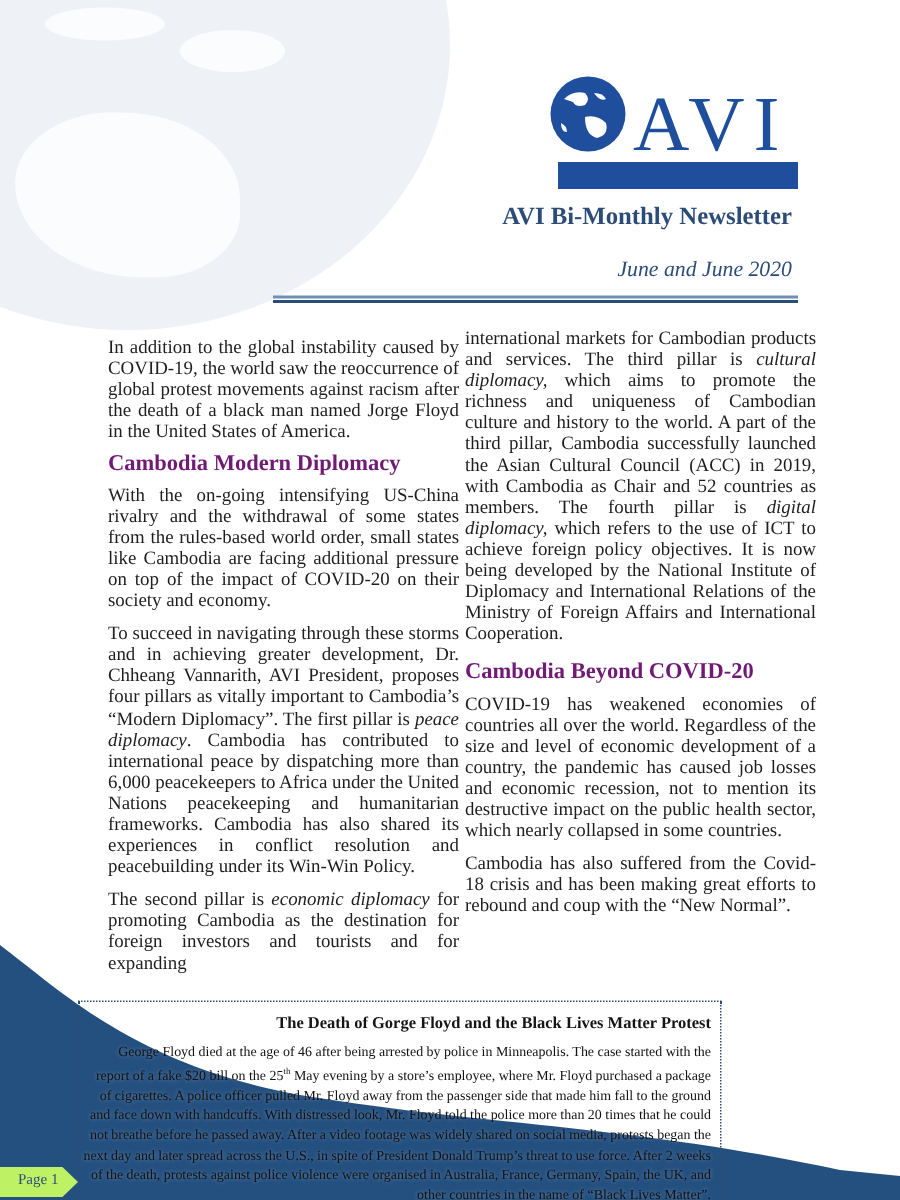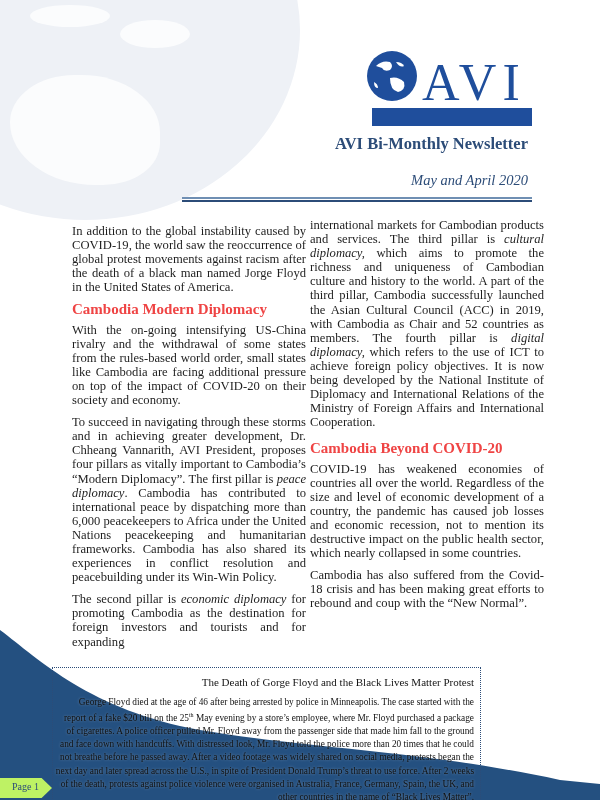--- a/index.html
+++ b/index.html
@@ -35,29 +35,29 @@
       box-sizing: border-box;
     }
     .col {
       position: absolute; z-index: 2; width: 234px;
       font-size: 12.6px; line-height: 14.1px; text-align: justify;
     }
     .col-left { left: 72px; top: 224px; }
     .col-right { left: 310px; top: 218px; }
     .col p { margin: 0 0 8px 0; }
     .col h2 {
-      margin: 2px 0 6px 0; font-size: 15px; font-weight: bold; color: #ef4444; text-align: left;
+      margin: 2px 0 6px 0; font-size: 15px; font-weight: bold; color: #701a75; text-align: left;
     }
     .wave { position: absolute; left: 0; top: 600px; width: 600px; height: 200px; z-index: 3; }
     .protest-box {
       position: absolute; left: 52px; top: 667px; width: 427px; height: 135px; z-index: 4;
       border: 1px dotted #2c4c78; border-bottom: none;
     }
     .protest-title {
-      position: absolute; right: 6px; top: 8px; font-weight: normal; font-size: 11px; color: #151515; margin-left: 10px;
+      position: absolute; right: 6px; top: 8px; font-weight: bold; font-size: 11px; color: #151515; margin-left: 10px;
     }
     .protest-body {
       position: absolute; left: 2px; right: 6px; top: 28px;
       font-size: 9.3px; line-height: 13.1px; text-align: right; color: #111;
       text-shadow: 0 0 3px rgba(255,255,255,0.35);
     }
     .page-tab {
       position: absolute; left: 0; top: 778px; width: 52px; height: 20px; z-index: 5;
       background: #bef264;
       clip-path: polygon(0 0, 80% 0, 100% 50%, 80% 100%, 0 100%);
@@ -83,21 +83,21 @@
       <path d="M34 14 q6 0 8 4 q-4 2 -8 -4 z" fill="#ffffff"></path>
       <path d="M12 34 q4 2 4 6 q-4 0 -4 -6 z" fill="#ffffff"></path>
     </g>
     <text x="60" y="52" font-family="Liberation Serif, serif" font-size="52" fill="#1f4e9c" letter-spacing="6">AVI</text>
     <rect x="10" y="60" width="160" height="18" fill="#1f4e9c"></rect>
   </svg>
   <div style="position:absolute;left:10px;top:64px;width:160px;text-align:right;font-family:'Liberation Sans',sans-serif;font-size:8px;letter-spacing:2.4px;color:#ffffff;font-weight:bold;margin-top:24px;">ASIAN VISION INSTITUTE</div>
 </div>
 
 <div class="newsletter-title">AVI Bi-Monthly Newsletter</div>
-<div class="newsletter-date">May and April 2020</div>
+<div class="newsletter-date">June and June 2020</div>
 <div class="header-rule"></div>
 
 <div class="col col-left">
   <p>In addition to the global instability caused by COVID-19, the world saw the reoccurrence of global protest movements against racism after the death of a black man named Jorge Floyd in the United States of America.</p>
   <h2>Cambodia Modern Diplomacy</h2>
   <p>With the on-going intensifying US-China rivalry and the withdrawal of some states from the rules-based world order, small states like Cambodia are facing additional pressure on top of the impact of COVID-20 on their society and economy.</p>
   <p><span>To succeed in navigating through these storms and in achieving greater development, Dr. Chheang Vannarith, AVI President, proposes four pillars as vitally important to Cambodia’s “Modern Diplomacy”. The first pillar is </span><em>peace diplomacy</em><span>. Cambodia has contributed to international peace by dispatching more than 6,000 peacekeepers to Africa under the United Nations peacekeeping and humanitarian frameworks. Cambodia has also shared its experiences in conflict resolution and peacebuilding under its Win-Win Policy.</span></p>
   <p><span>The second pillar is </span><em>economic diplomacy</em><span> for promoting Cambodia as the destination for foreign investors and tourists and for expanding</span></p>
 </div>
 

